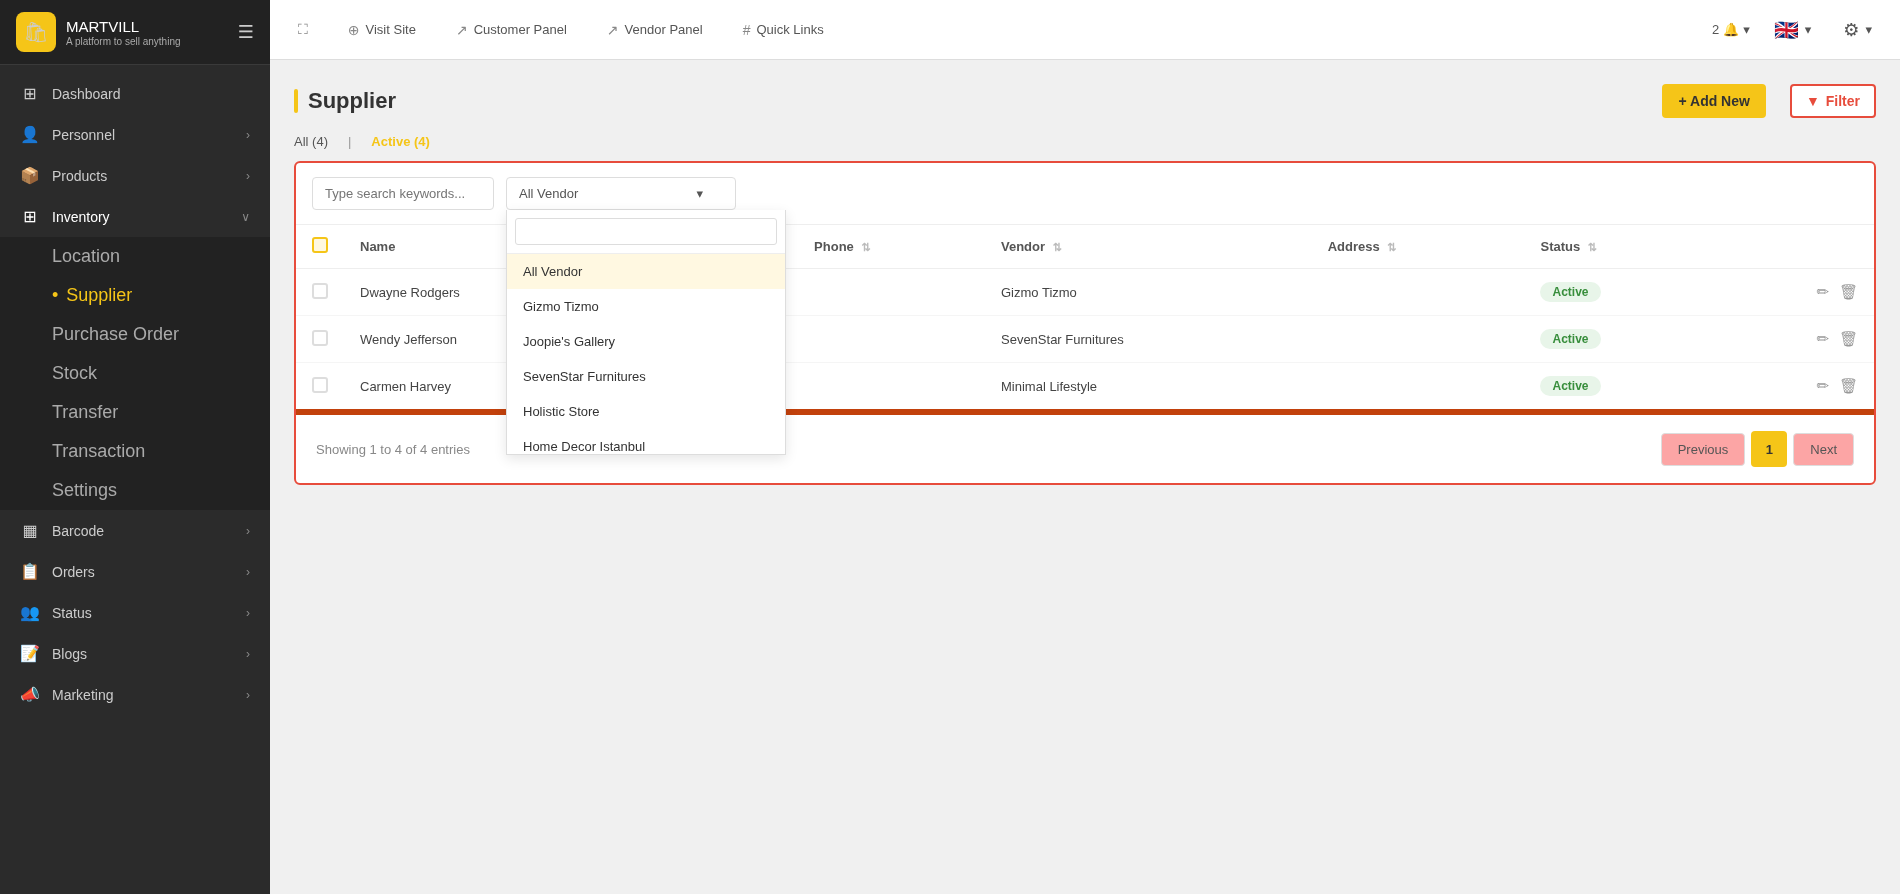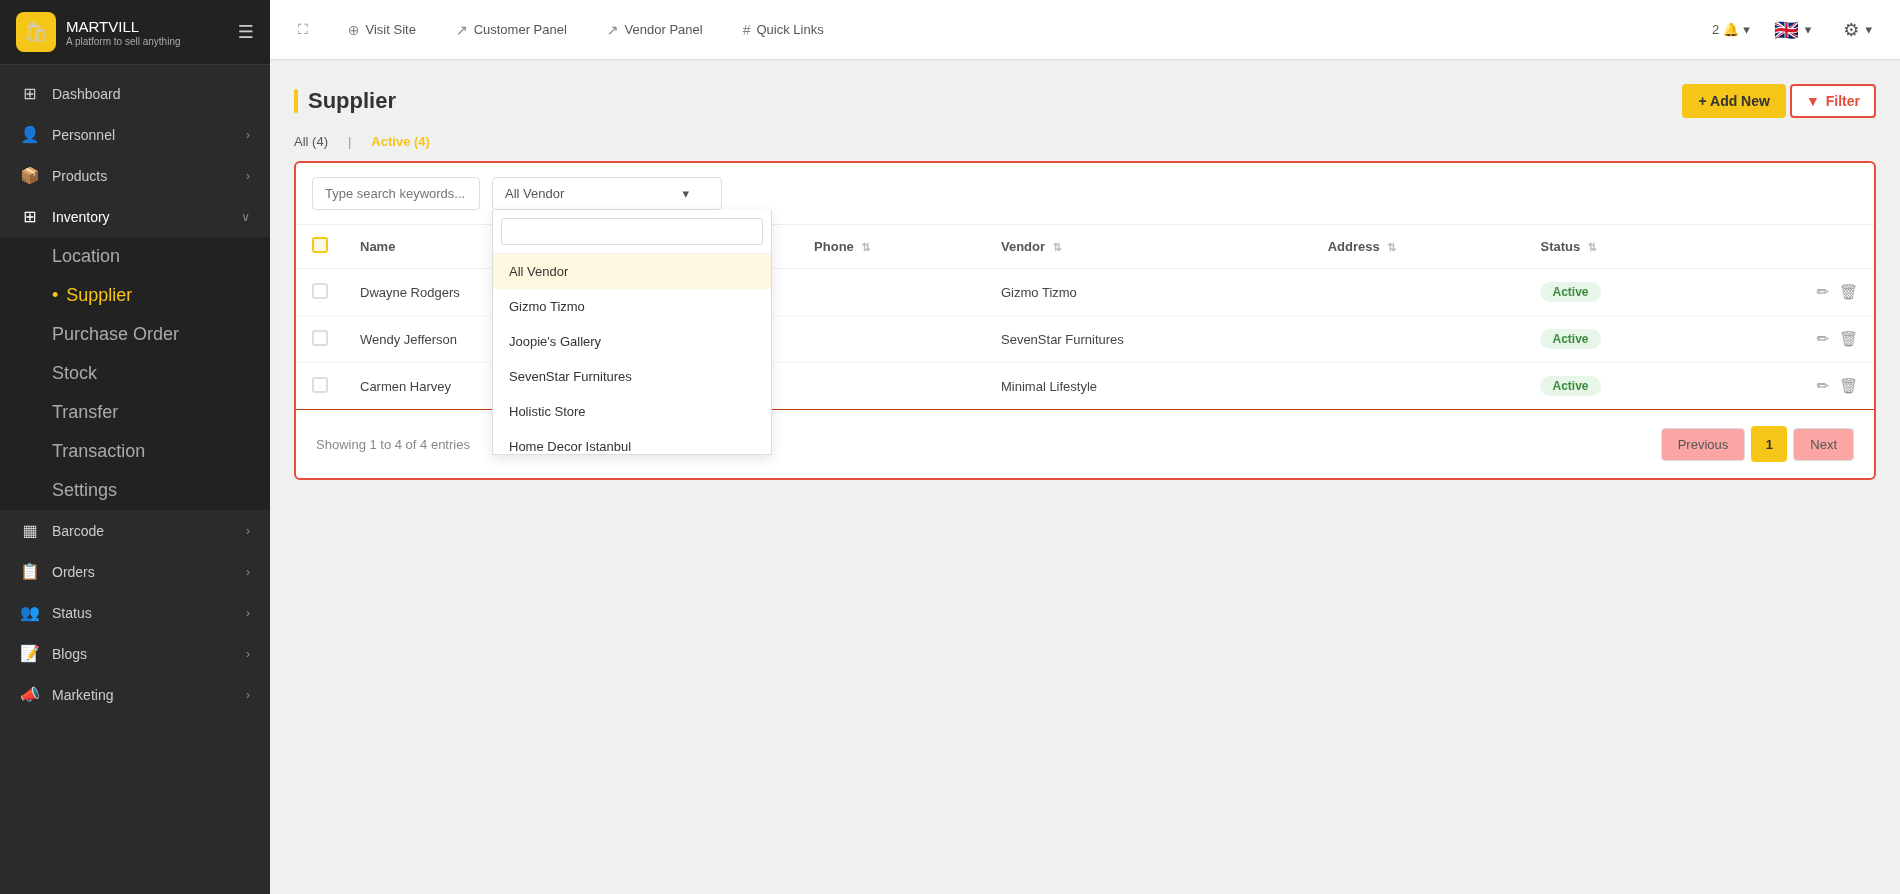--- a/index.html
+++ b/index.html
@@ -123,21 +123,21 @@
       gap: 10px;
     }
     .page-title::before {
       content: '';
       display: inline-block;
       width: 4px; height: 24px;
       background: #f5c518;
       border-radius: 2px;
     }
 
-    .header-actions { display: flex; gap: 4px; }
+    .header-actions { display: flex; gap: 24px; }
     .btn-add {
       background: #f5c518; color: #333;
       border: none; border-radius: 4px;
       padding: 8px 16px; font-size: 14px;
       font-weight: 600; cursor: pointer;
       display: flex; align-items: center; gap: 6px;
     }
     .btn-filter {
       background: #fff; color: #555;
       border: 2px solid #e74c3c;
@@ -174,21 +174,21 @@
       gap: 12px;
       border-bottom: 1px solid #eee;
       position: relative;
     }
     .search-input {
       border: 1px solid #ddd;
       border-radius: 4px;
       padding: 8px 12px;
       font-size: 13px;
       color: #aaa;
-      width: 168px;
+      width: 182px;
       outline: none;
     }
 
     
     .vendor-dropdown-wrapper {
       position: relative;
     }
     .vendor-dropdown-trigger {
       border: 1px solid #ddd;
       border-radius: 4px;
@@ -277,21 +277,21 @@
     }
     .status-active { background: #e8f5e9; color: #388e3c; }
 
     .action-icons { display: flex; gap: 10px; justify-content: flex-end; }
     .action-icon { color: #999; cursor: pointer; font-size: 15px; }
 
     
     .pagination-row {
       display: flex; align-items: center; justify-content: space-between;
       padding: 16px 20px;
-      border-top: 1px solid #c2410c;
+      border-top: 6px solid #c2410c;
     }
     .showing-text { font-size: 13px; color: #888; }
     .pagination { display: flex; align-items: center; gap: 6px; }
     .page-btn {
       padding: 8px 16px;
       border: 1px solid #ddd;
       border-radius: 4px;
       background: #fca5a5;
       color: #555;
       font-size: 13px;

